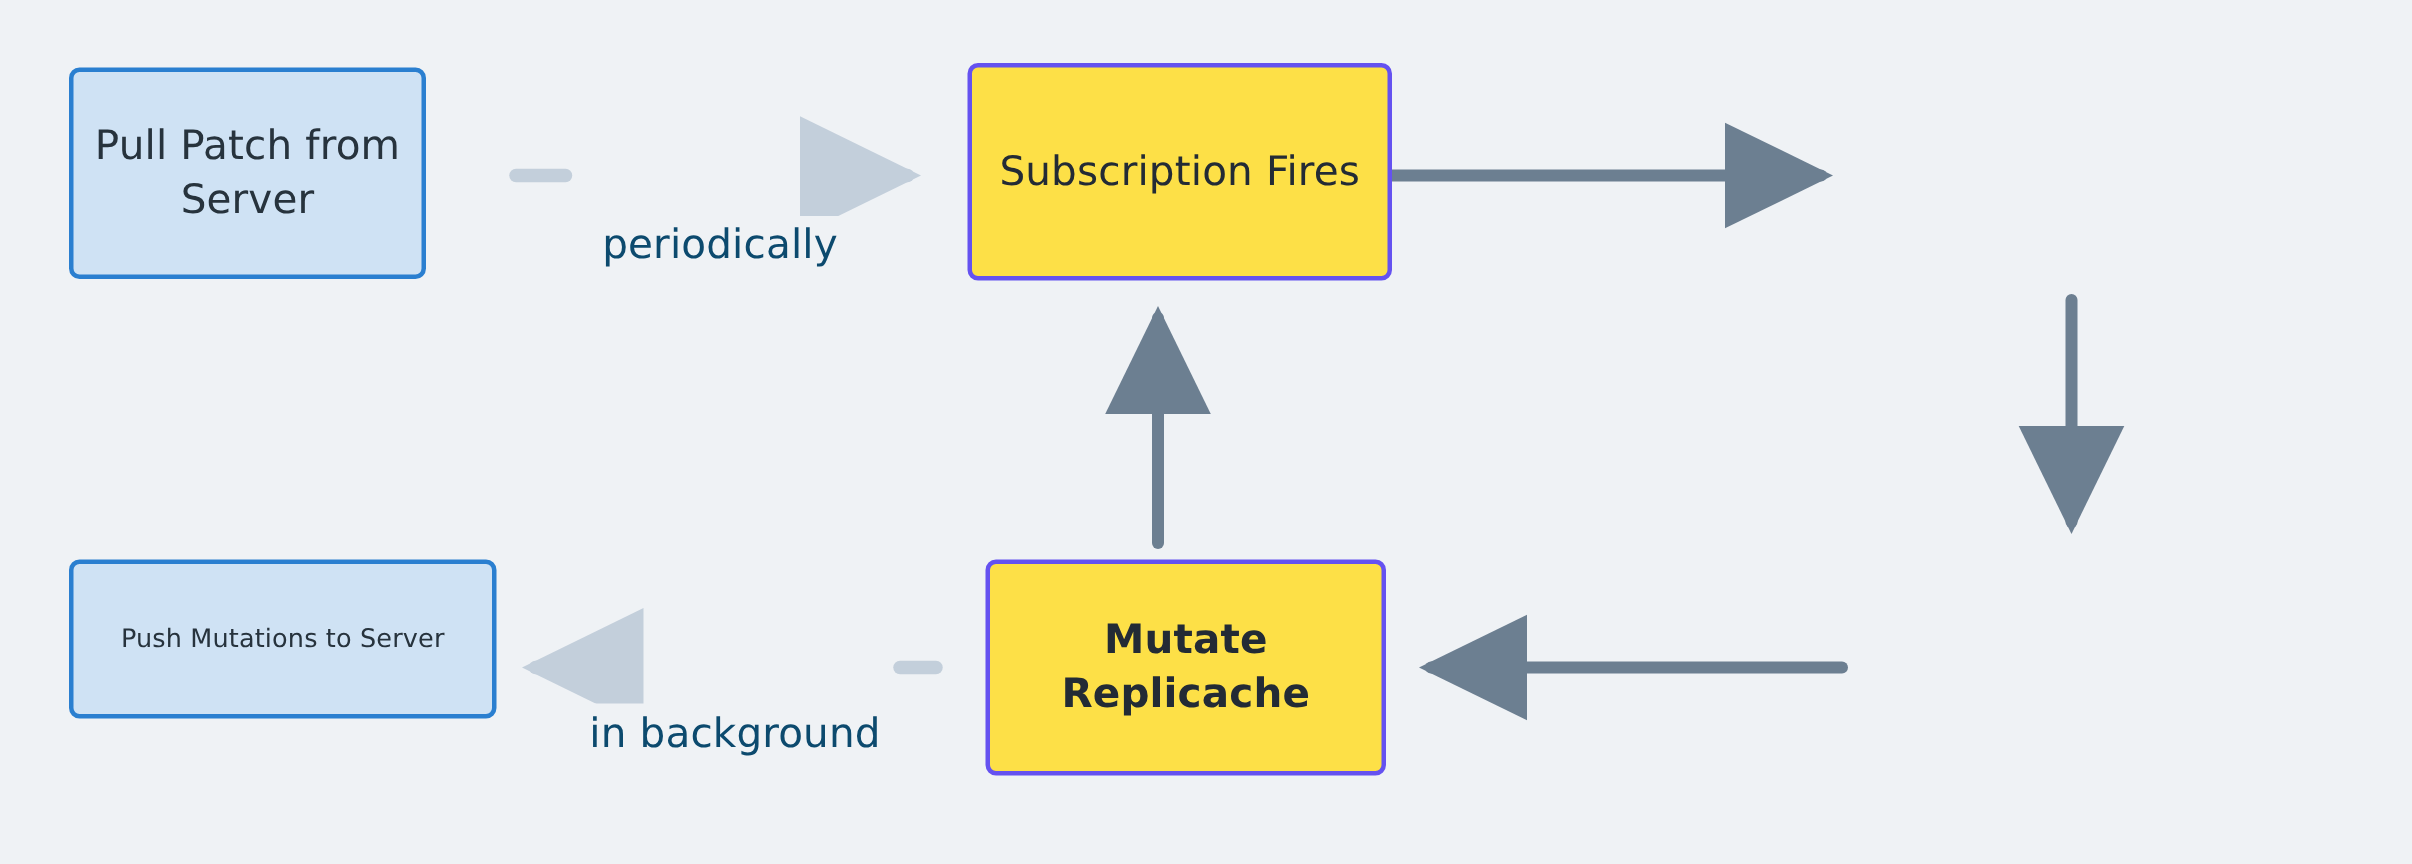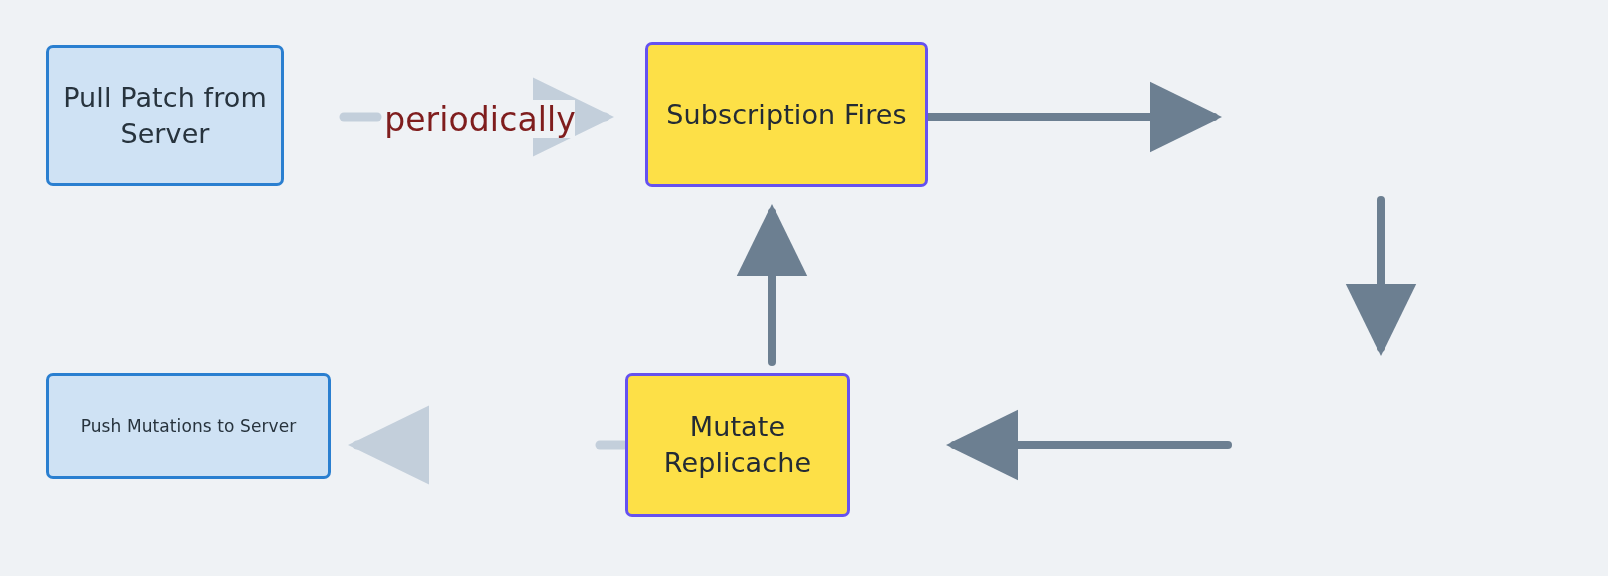--- a/index.html
+++ b/index.html
@@ -50,32 +50,33 @@
     background: #fde047;
     border: 3px solid #6552f0;
     color: #232b35;
     margin-left: 14px;
   }
   .edge-label {
     position: absolute;
     display: flex;
     align-items: center;
     justify-content: center;
-    color: #7f1d1d;
-    font-size: 33px;
+    color: #0c4a6e;
+    font-size: 27px;
     white-space: nowrap;
     background: #eff2f5;
     line-height: 1;
     letter-spacing: 0.1px;
+    margin-top: 44px;
   }
   .n1 { left: 46px;   top: 45px;  width: 238px; height: 141px; font-size: 27px; }
   .n2 { left: 631px;  top: 42px;  width: 283px; height: 145px; font-size: 27px; }
   .n3 { left: 1240px; top: 43px;  width: 283px; height: 143px; font-size: 27px; }
   .n4 { left: 46px;   top: 373px; width: 285px; height: 106px; font-size: 17px; text-align: right; }
-  .n5 { left: 611px;  top: 373px; width: 225px; height: 144px; font-size: 27px; }
+  .n5 { left: 643px;  top: 373px; width: 267px; height: 144px; font-size: 27px; font-weight: bold; }
   .n6 { left: 1240px; top: 374px; width: 283px; height: 142px; font-size: 27px; }
 
   .lbl-periodically { left: 385px; top: 100px; width: 190px; height: 38px; }
   .lbl-background   { left: 370px; top: 425px; width: 240px; height: 40px; }
 </style>
 </head>
 <body>
 
 <div id="diagram-root">
 
@@ -129,14 +130,15 @@
     <span class="node-label">Push Mutations to Server</span>
   </div>
 
   <div class="node purple n5">
     <span class="node-label">Mutate Replicache</span>
   </div>
 
 
   <div class="edge-label lbl-periodically">periodically</div>
 
+  <div class="edge-label lbl-background">in background</div>
 
 </div>
 
 </body></html>

